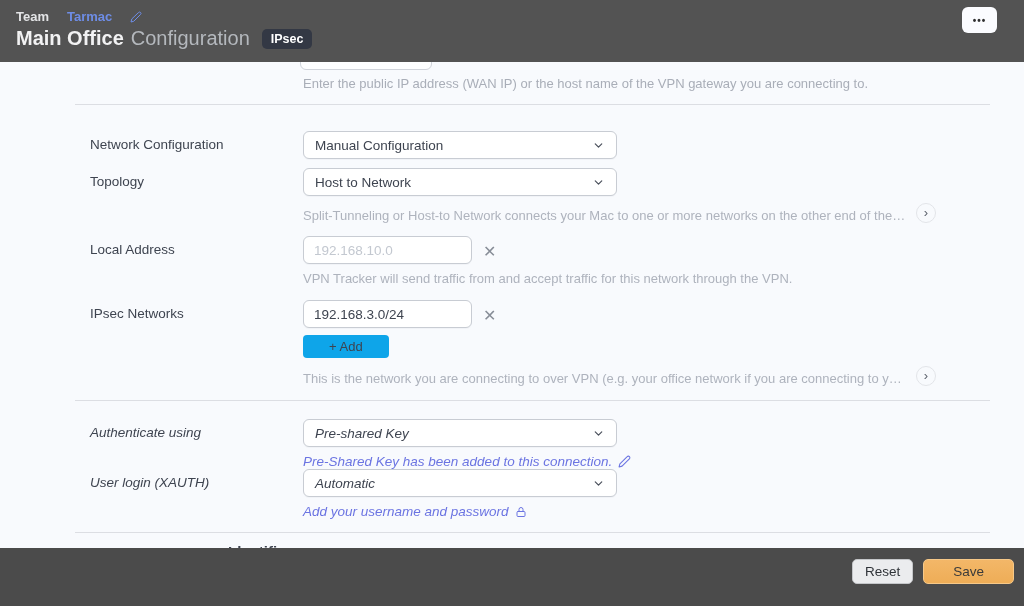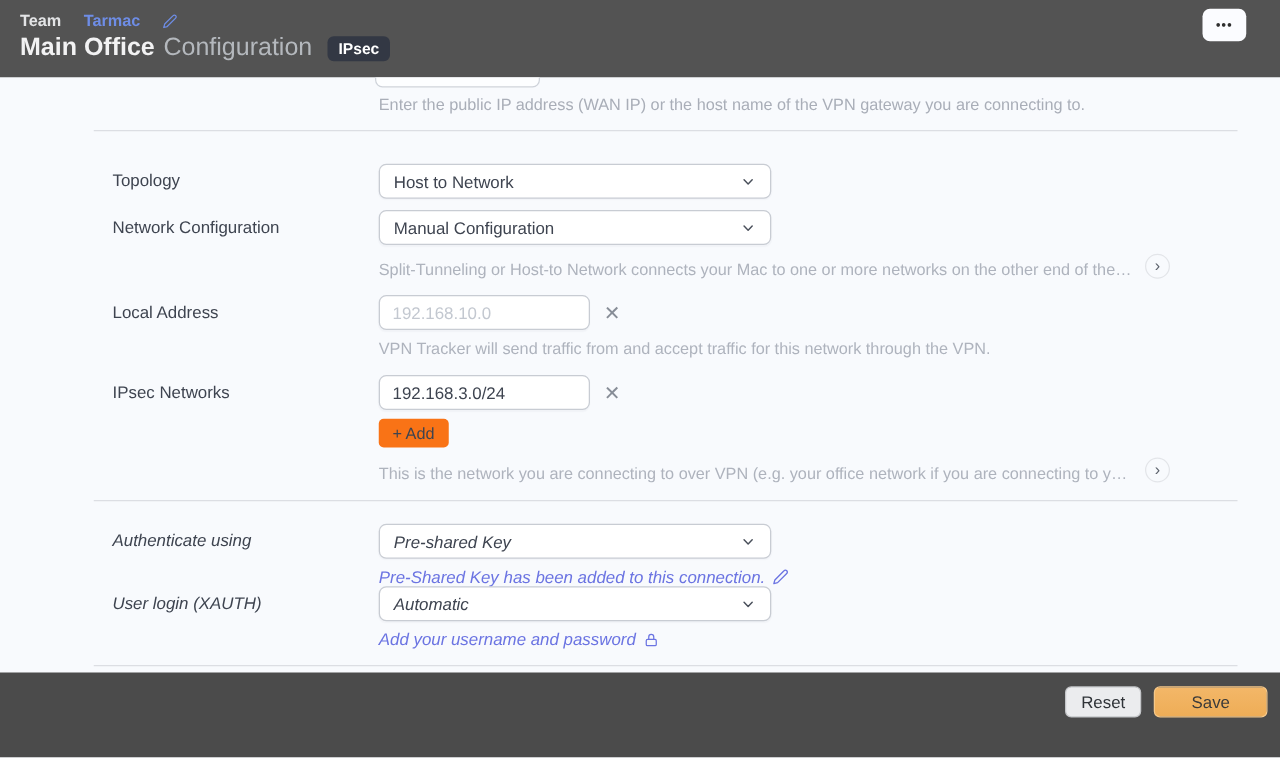--- a/index.html
+++ b/index.html
@@ -95,43 +95,43 @@
     flex:none; margin-left:10px;
     width:20px; height:20px; border-radius:50%;
     border:1px solid #e3e5e9; background:transparent;
     color:#5d636d; font-size:13px; line-height:1;
     display:flex; align-items:center; justify-content:center; cursor:pointer;
     padding-bottom:2px;
   }
 
   .add-btn {
     margin-top:7px; display:inline-block;
-    background:#f97316; border:none; border-radius:4px;
-    font-size:13px; color:#3e4450; padding:4px 11px; cursor:pointer;
+    background:#0ea5e9; border:none; border-radius:4px;
+    font-size:13px; color:#3e4450; padding:4px 26px; cursor:pointer;
     font-family:"Liberation Sans", sans-serif;
   }
 
   .row-tight { margin-top:13px; }
   .row-remote { margin-top:14px; }
 
   .link-line {
     margin-left:213px; margin-top:7px;
     font-size:13.5px; color:#6b74e2;
     display:flex; align-items:center; gap:6px; cursor:pointer;
   }
   .link-line .icon { display:inline-flex; color:#6b74e2; }
 
   .section-heading {
     margin:10px 0 0 228px;
     font-size:15px; font-weight:bold; color:#3e4450;
   }
 
   
   .footer {
-    position:absolute; left:0; bottom:0; width:1024px; height:68px;
+    position:absolute; left:0; bottom:0; width:1024px; height:58px;
     background:#4b4b4b;
     display:flex; justify-content:flex-end; align-items:flex-start;
     padding:11px 10px 0 0; gap:10px;
   }
   .btn {
     border-radius:5px; font-size:13.5px; cursor:pointer;
     font-family:"Liberation Sans", sans-serif;
     height:25px; display:flex; align-items:center; justify-content:center;
   }
   .btn-reset {
@@ -169,35 +169,35 @@
 
   <div class="partial-input"></div>
 
   <div class="top-helper">Enter the public IP address (WAN IP) or the host name of the VPN gateway you are connecting to.</div>
 
   <div class="divider d1"></div>
 
   <div class="form-area first">
 
     <div class="row">
-      <div class="row-label">Topology</div>
+      <div class="row-label">Network Configuration</div>
       <div class="select-box">
-        <span>Host to Network</span>
+        <span>Manual Configuration</span>
         <span class="chev">
           <svg width="13" height="13" viewBox="0 0 24 24" fill="none" stroke="currentColor" stroke-width="2.2" stroke-linecap="round" stroke-linejoin="round">
               <path d="M6 9l6 6 6-6"></path>
             </svg>
         </span>
       </div>
     </div>
 
     <div class="row">
-      <div class="row-label">Network Configuration</div>
+      <div class="row-label">Topology</div>
       <div class="select-box">
-        <span>Manual Configuration</span>
+        <span>Host to Network</span>
         <span class="chev">
           <svg width="13" height="13" viewBox="0 0 24 24" fill="none" stroke="currentColor" stroke-width="2.2" stroke-linecap="round" stroke-linejoin="round">
               <path d="M6 9l6 6 6-6"></path>
             </svg>
         </span>
       </div>
     </div>
 
     <div class="helper helper-indent helper-row">
       <span class="helper-text">Split-Tunneling or Host-to Network connects your Mac to one or more networks on the other end of the ...</span>

